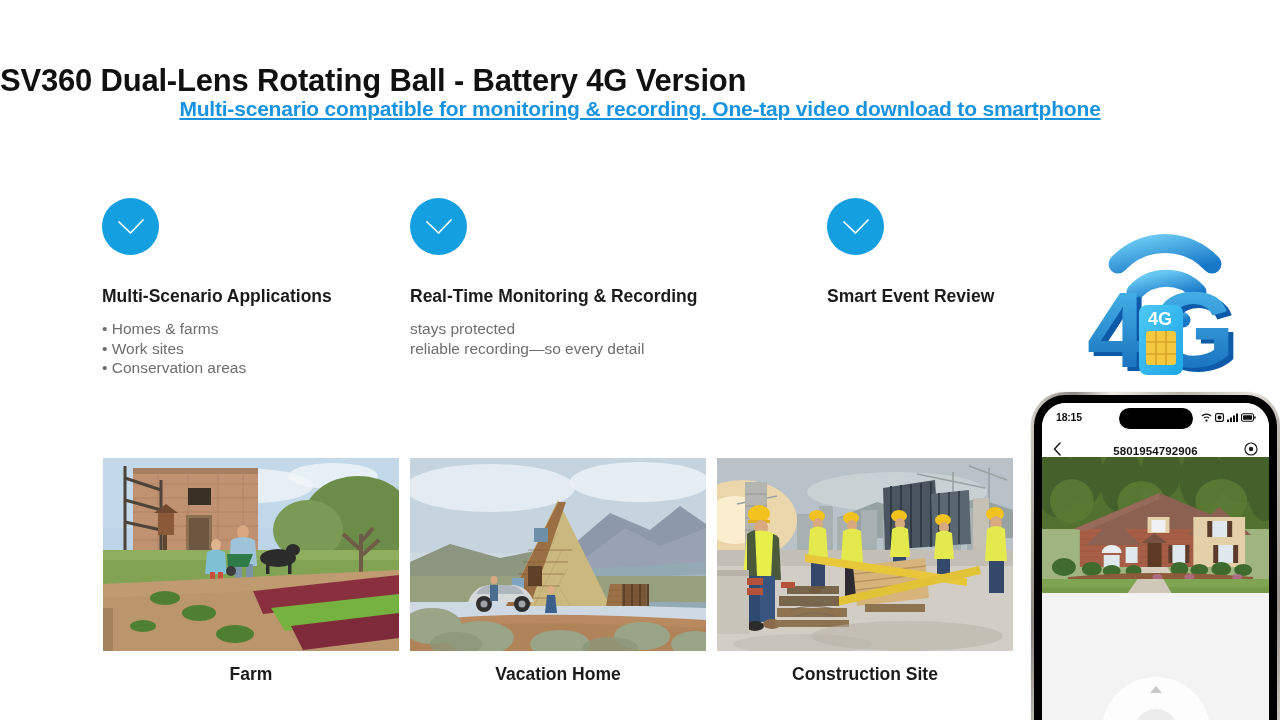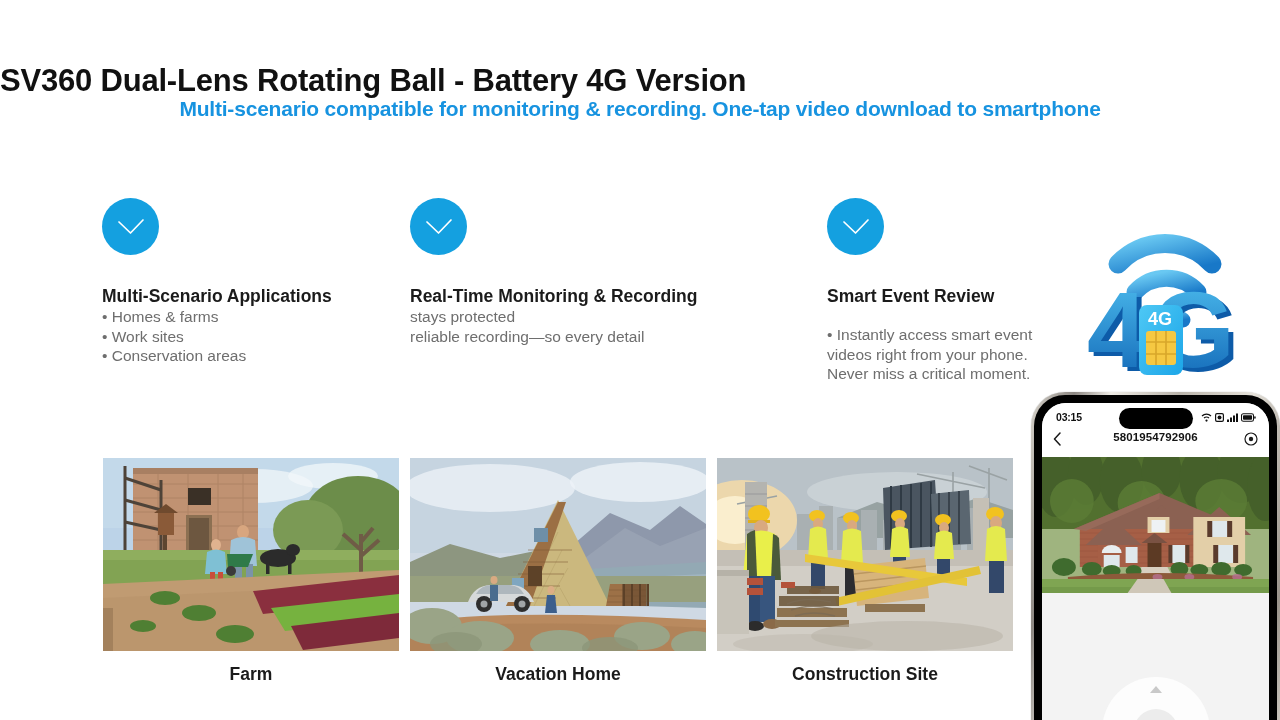--- a/index.html
+++ b/index.html
@@ -31,20 +31,21 @@
   .page-subtitle {
     position: absolute;
     top: 97px;
     left: 0;
     width: 1280px;
     text-align: center;
     font-size: 21px;
     font-weight: bold;
     color: #1793e0;
     letter-spacing: -0.2px;
+    text-decoration: underline;
   }
 
   
   .features {
     position: absolute;
     top: 198px;
     left: 0;
     width: 1280px;
     height: 230px;
   }
@@ -69,20 +70,21 @@
     position: absolute;
     top: 50%;
     left: 50%;
     transform: translate(-50%, -50%);
   }
 
   .feature-title {
     font-size: 17.5px;
     font-weight: bold;
     color: #1b1b1b;
+    margin-bottom: 12px;
     white-space: nowrap;
   }
 
   .feature-body {
     font-size: 15.5px;
     color: #6e6e6e;
     line-height: 1.26;
   }
   .feature-body .bline { display: block; white-space: nowrap; }
 
@@ -183,21 +185,21 @@
     border-radius: 11px;
     background: #000;
     z-index: 1;
   }
 
   .app-nav {
     position: relative;
     height: 26px;
     background: #ffffff;
     display: flex;
-    align-items: flex-start;
+    align-items: flex-end;
     justify-content: space-between;
     padding: 0 10px 0 7px;
   }
   .app-nav-title {
     position: absolute;
     left: 0; right: 0;
     text-align: center;
     font-size: 11.5px;
     font-weight: bold;
     color: #141414;
@@ -285,25 +287,20 @@
     </div>
   </div>
 
   <div class="feature feature-2">
     <div class="check-circle">
       <svg width="30" height="20" viewBox="0 0 30 20">
         <path d="M3 5 L14.5 16 L27 3" fill="none" stroke="#ffffff" stroke-width="1.7" stroke-linecap="round" stroke-linejoin="round"></path>
       </svg>
     </div>
     <div class="feature-title">Smart Event Review</div>
-    <div class="feature-body" style="margin-top:18px;">
-      <span class="bline">• Instantly access smart event</span>
-      <span class="bline">videos right from your phone.</span>
-      <span class="bline">Never miss a critical moment.</span>
-    </div>
   </div>
 </div>
 
 <div class="logo-4g">
   <svg viewBox="0 0 180 160" width="180" height="160">
     <defs>
       <linearGradient id="g4a" x1="0" y1="0" x2="1" y2="1">
         <stop offset="0" stop-color="#69c8f2"></stop>
           <stop offset="1" stop-color="#1878c8"></stop>
       </linearGradient>
@@ -611,21 +608,21 @@
 
 <div class="caption caption-0">Farm</div>
 <div class="caption caption-1">Vacation Home</div>
 <div class="caption caption-2">Construction Site</div>
 
 <div class="phone">
   <div class="phone-bezel">
     <div class="phone-screen">
 
       <div class="status-bar">
-        <span class="status-time">03:15</span>
+        <span class="status-time">18:15</span>
         <div class="dynamic-island"></div>
         <div class="status-icons">
           <span>
             <svg width="11" height="9" viewBox="0 0 11 9">
               <path d="M1 3 A6.5 6.5 0 0 1 10 3" fill="none" stroke="#111" stroke-width="1.2"></path>
               <path d="M3 5 A4 4 0 0 1 8 5" fill="none" stroke="#111" stroke-width="1.2"></path>
               <circle cx="5.5" cy="7.6" r="1.1" fill="#111"></circle>
             </svg>
           </span>
           <span>

